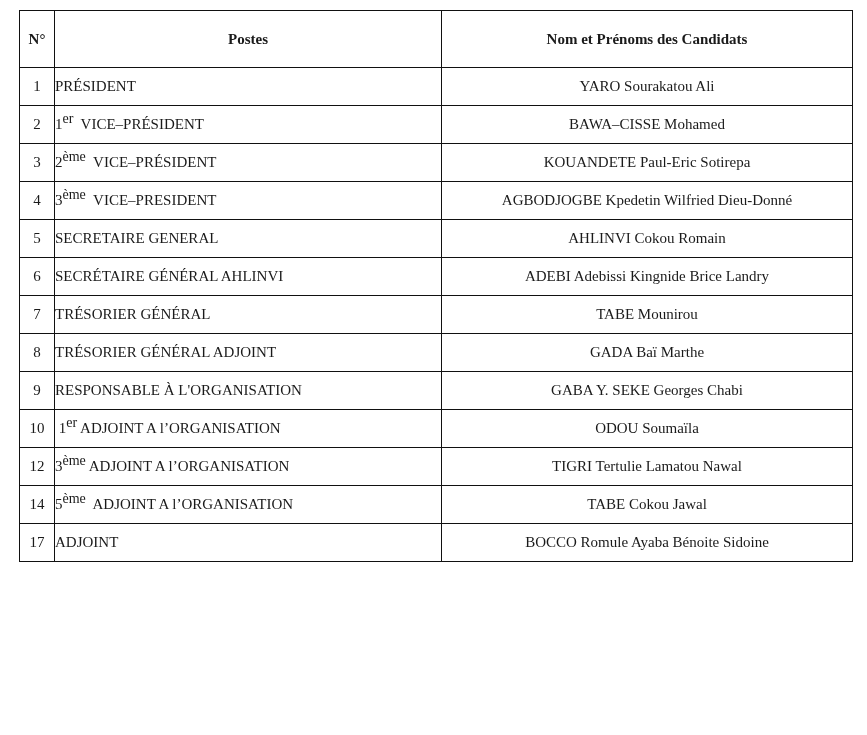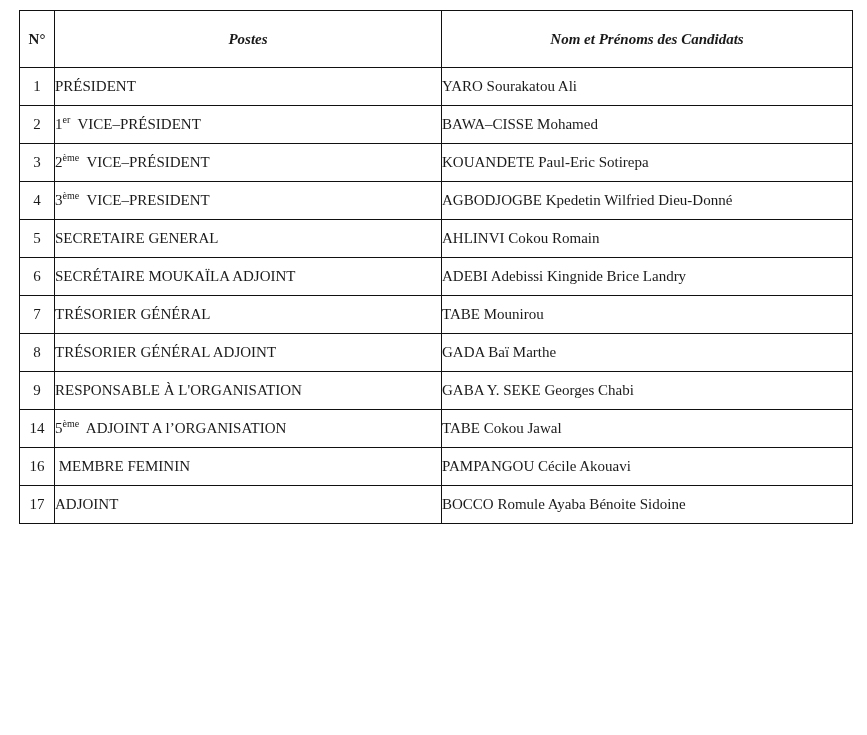--- a/index.html
+++ b/index.html
@@ -38,42 +38,42 @@
     height: 56px;
     font-size: 15px;
   }
   th.h-num {
     vertical-align: top;
     text-align: center;
     padding-top: 10px;
   }
   th.h-post, th.h-name {
     text-align: center;
-    font-style: italic;
   }
   tr.row td { height: 37px; }
   tr.row.tall td { height: 45px; }
   td.num {
     text-align: center;
   }
   tr.tall td.num {
     vertical-align: top;
     padding-top: 9px;
   }
   td.post {
     padding-left: 9px;
     white-space: nowrap;
   }
   td.name {
     padding-left: 10px;
     white-space: nowrap;
+    text-align: center;
   }
   tr.tall td.post, tr.tall td.name { padding-top: 3px; }
   sup.ord {
-    font-size: 10px;
+    font-size: 14px;
     vertical-align: 6px;
     line-height: 0;
   }
   .ws { white-space: pre; }
 </style>
 </head>
 <body>
 
 <table class="candidates">
   <colgroup>
@@ -109,47 +109,52 @@
         <td class="post"><span class="ws">3</span><sup class="ord">ème</sup><span class="ws">  VICE–PRESIDENT</span></td>
         <td class="name ws">AGBODJOGBE Kpedetin Wilfried Dieu-Donné</td>
       </tr>
       <tr class="row">
         <td class="num">5</td>
         <td class="post"><span class="ws"></span><sup class="ord"></sup><span class="ws">SECRETAIRE GENERAL</span></td>
         <td class="name ws">AHLINVI Cokou  Romain</td>
       </tr>
       <tr class="row">
         <td class="num">6</td>
-        <td class="post"><span class="ws"></span><sup class="ord"></sup><span class="ws">SECRÉTAIRE MOUKAÏLA ADJOINT</span></td>
+        <td class="post"><span class="ws"></span><sup class="ord"></sup><span class="ws">SECRÉTAIRE GÉNÉRAL AHLINVI</span></td>
         <td class="name ws">ADEBI Adebissi Kingnide Brice Landry</td>
       </tr>
       <tr class="row">
         <td class="num">7</td>
         <td class="post"><span class="ws"></span><sup class="ord"></sup><span class="ws">TRÉSORIER GÉNÉRAL</span></td>
         <td class="name ws">TABE Mounirou</td>
       </tr>
       <tr class="row">
         <td class="num">8</td>
         <td class="post"><span class="ws"></span><sup class="ord"></sup><span class="ws">TRÉSORIER GÉNÉRAL ADJOINT</span></td>
         <td class="name ws">GADA Baï  Marthe</td>
       </tr>
       <tr class="row">
         <td class="num">9</td>
         <td class="post"><span class="ws"></span><sup class="ord"></sup><span class="ws">RESPONSABLE À L'ORGANISATION</span></td>
         <td class="name ws">GABA Y. SEKE Georges Chabi</td>
       </tr>
       <tr class="row">
+        <td class="num">10</td>
+        <td class="post"><span class="ws"> 1</span><sup class="ord">er</sup><span class="ws"> ADJOINT A l’ORGANISATION</span></td>
+        <td class="name ws">ODOU    Soumaïla</td>
+      </tr>
+      <tr class="row">
+        <td class="num">12</td>
+        <td class="post"><span class="ws">3</span><sup class="ord">ème</sup><span class="ws"> ADJOINT A l’ORGANISATION</span></td>
+        <td class="name ws">TIGRI Tertulie Lamatou Nawal</td>
+      </tr>
+      <tr class="row">
         <td class="num">14</td>
         <td class="post"><span class="ws">5</span><sup class="ord">ème</sup><span class="ws">  ADJOINT A l’ORGANISATION</span></td>
         <td class="name ws">TABE Cokou  Jawal</td>
-      </tr>
-      <tr class="row">
-        <td class="num">16</td>
-        <td class="post"><span class="ws"></span><sup class="ord"></sup><span class="ws"> MEMBRE FEMININ</span></td>
-        <td class="name ws">PAMPANGOU Cécile Akouavi</td>
       </tr>
       <tr class="row">
         <td class="num">17</td>
         <td class="post"><span class="ws"></span><sup class="ord"></sup><span class="ws">ADJOINT</span></td>
         <td class="name ws">BOCCO Romule Ayaba Bénoite Sidoine</td>
       </tr>
     </tbody>
 </table>
 
 </body></html>

